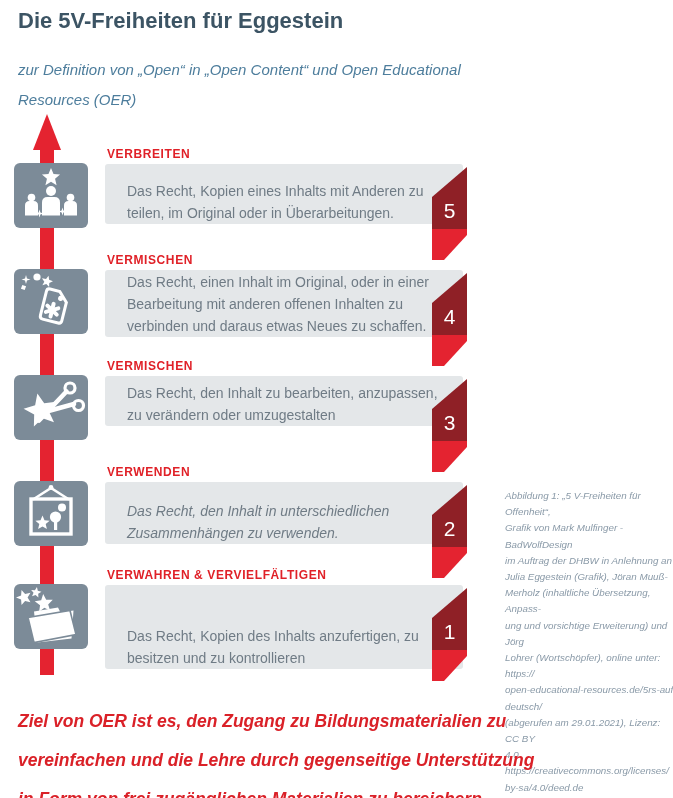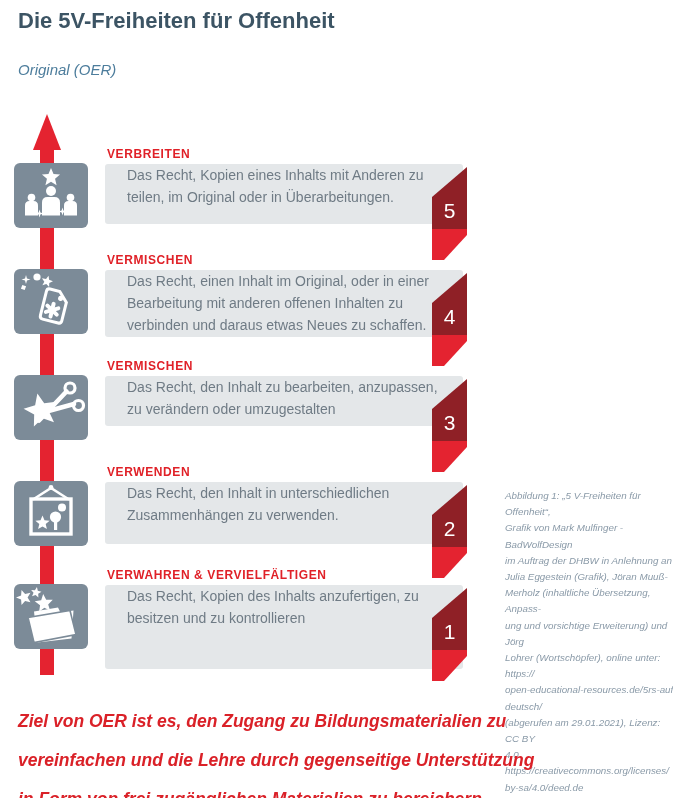--- a/index.html
+++ b/index.html
@@ -14,42 +14,43 @@
         border-left:14px solid transparent;border-right:14px solid transparent;
         border-bottom:36px solid #e42330;}
   
   .section{position:absolute;left:0;width:673px;}
   .icon-box{position:absolute;left:14px;top:17px;width:74px;height:65px;background:#7c8b98;
         border-radius:6px;z-index:2;}
   .icon-box svg{display:block;width:74px;height:65px;}
   .sec-heading{position:absolute;left:107px;top:0;font-size:12px;font-weight:bold;
         letter-spacing:.6px;color:#e02128;line-height:17px;}
   .textbox{position:absolute;left:105px;top:18px;width:358px;background:#e4e7e9;border-radius:3px;
-        display:flex;align-items:flex-start;z-index:0;}
+        display:flex;align-items:flex-end;z-index:0;}
   .textbox p{margin:0;padding:0 12px 0 22px;font-size:14px;line-height:22px;color:#6f7b85;width:325px;}
   .ribbon{position:absolute;left:432px;top:21px;width:35px;height:96px;z-index:3;}
   .ribbon svg{display:block;}
   .ribbon .num{position:absolute;left:0;top:32px;width:35px;text-align:center;
         font-size:21px;color:#ffffff;}
   
   .caption{position:absolute;left:505px;top:488px;width:172px;font-size:9.8px;font-style:italic;
         color:#8a9aa8;line-height:16.2px;}
   
   .footer{position:absolute;left:18px;top:702px;width:630px;font-size:17.5px;font-weight:bold;
         font-style:italic;color:#da2128;line-height:39px;}
   .wht{fill:#ffffff;}
 </style>
 </head>
 <body>
 
 <div class="page">
 
-  <div class="title">Die 5V-Freiheiten für Offenheit</div>
+  <div class="title">Die 5V-Freiheiten für Eggestein</div>
   <div class="subtitle">
-    <div>Original (OER)</div>
+    <div>zur Definition von „Open“ in „Open Content“ und Open Educational</div>
+    <div>Resources (OER)</div>
   </div>
 
   <div class="arrow-head"></div>
   <div class="arrow-shaft"></div>
 
   <div class="section" style="top:146px;">
     <div class="icon-box">
       <svg viewBox="0 0 74 64">
         <polygon class="wht" points="0,-1 0.265,-0.364 0.951,-0.309 0.428,0.139 0.588,0.809 0,0.45 -0.588,0.809 -0.428,0.139 -0.951,-0.309 -0.265,-0.364" transform="translate(37 14) scale(9.5)"></polygon>
         <circle class="wht" cx="37" cy="27.5" r="5"></circle>
@@ -135,21 +136,21 @@
         <circle class="wht" cx="37" cy="6" r="2.4"></circle>
         <path d="M19,18 L37,6.5 L55,18" stroke="#ffffff" stroke-width="2.6" fill="none"></path>
         <rect x="17" y="17.5" width="40" height="35" fill="none" stroke="#ffffff" stroke-width="3.4"></rect>
         <polygon class="wht" points="0,-1 0.265,-0.364 0.951,-0.309 0.428,0.139 0.588,0.809 0,0.45 -0.588,0.809 -0.428,0.139 -0.951,-0.309 -0.265,-0.364" transform="translate(28.5 41.5) scale(7.5)"></polygon>
         <circle class="wht" cx="41.5" cy="35.5" r="5.6"></circle>
         <rect class="wht" x="40" y="39" width="3.2" height="9.5"></rect>
         <circle class="wht" cx="48" cy="26" r="4"></circle>
       </svg>
     </div>
     <div class="sec-heading">VERWENDEN</div>
-    <div class="textbox" style="height:62px;">
+    <div class="textbox" style="height:62px;font-style:italic;">
       <p>Das Recht, den Inhalt in unterschiedlichen Zusammenhängen zu verwenden.</p>
     </div>
     <div class="ribbon">
       <svg viewBox="0 0 35 96" width="35" height="96">
         <path d="M35,0 L35,62 L0,62 L0,30 Z" fill="#8f2026"></path>
         <path d="M0,62 L35,62 L35,68 L12,93 L0,93 Z" fill="#e42330"></path>
       </svg>
       <span class="num">2</span>
     </div>
   </div>

